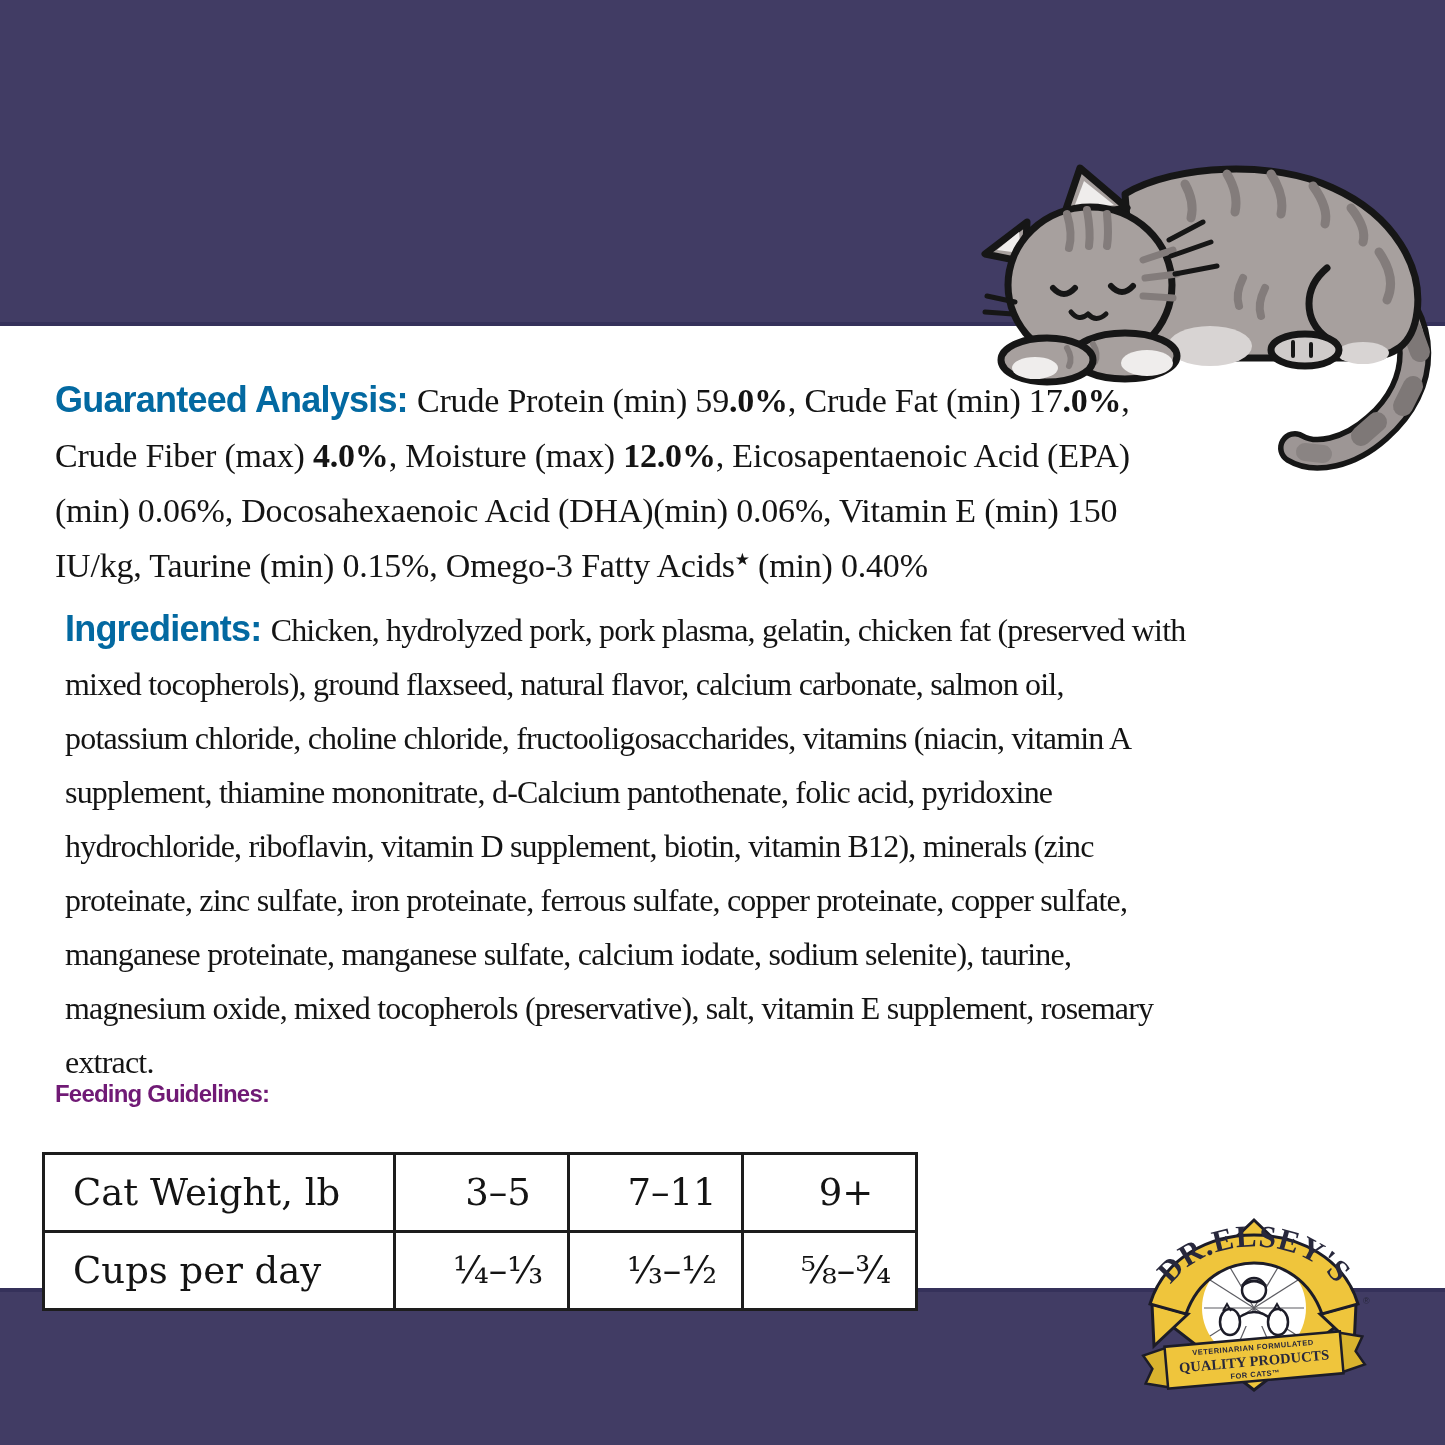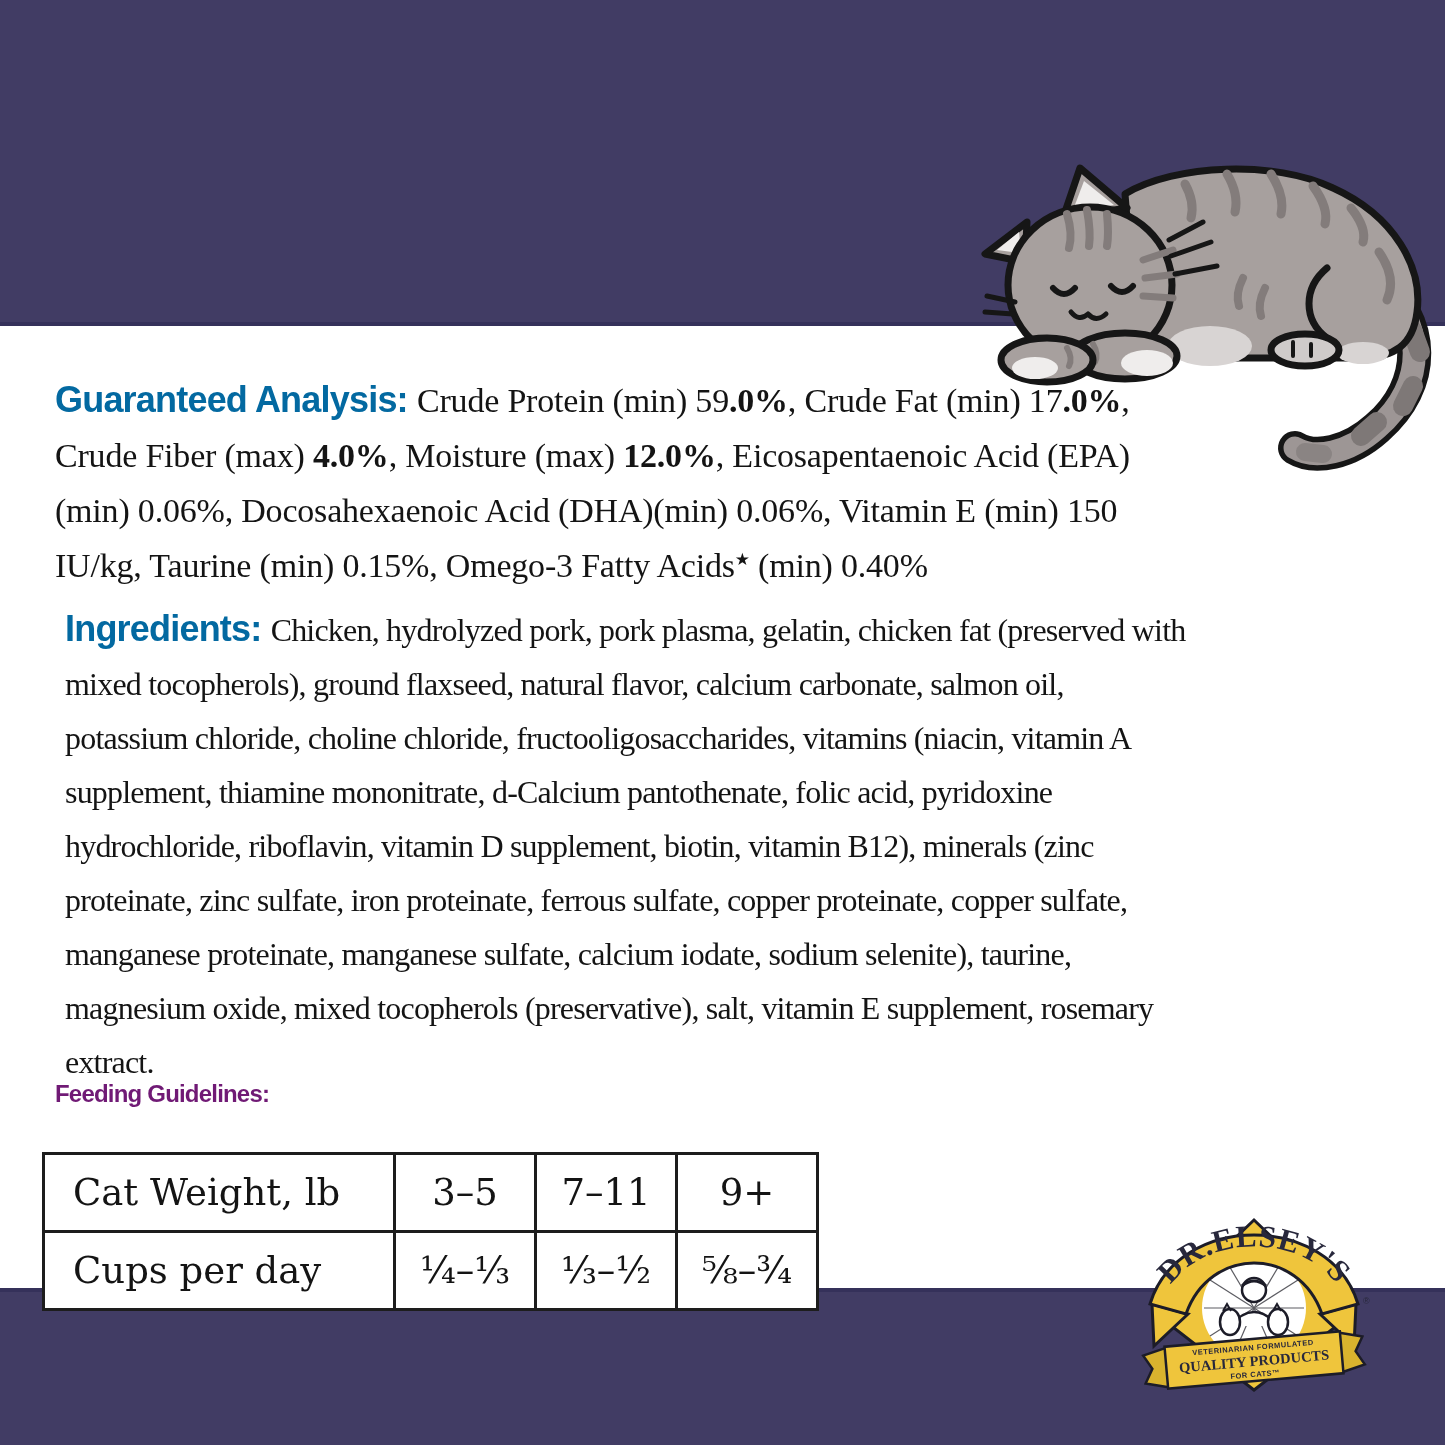--- a/index.html
+++ b/index.html
@@ -34,21 +34,21 @@
   }
   #feed-table{
     position:absolute;left:42px;top:1132px;border-collapse:collapse;
     font-family:"DejaVu Serif","Liberation Serif",serif;font-size:37px;margin-top:20px;
   }
   #feed-table td{
     border:3px solid #1d1d1d;height:75px;padding:0;text-align:center;vertical-align:middle;
     background:#ffffff;
   }
   #feed-table td.c-label{width:320px;text-align:left;padding-left:28px;}
-  #feed-table td.c-num{width:138px;}
+  #feed-table td.c-num{width:138px;padding-left:33px;}
   #cat-svg{position:absolute;left:975px;top:160px;}
   #logo-svg{position:absolute;left:1138px;top:1192px;}
 </style>
 </head>
 <body>
 
 <div id="canvas">
 
   <div id="band-top" class="band"></div>
   <div id="band-bottom" class="band"></div>

